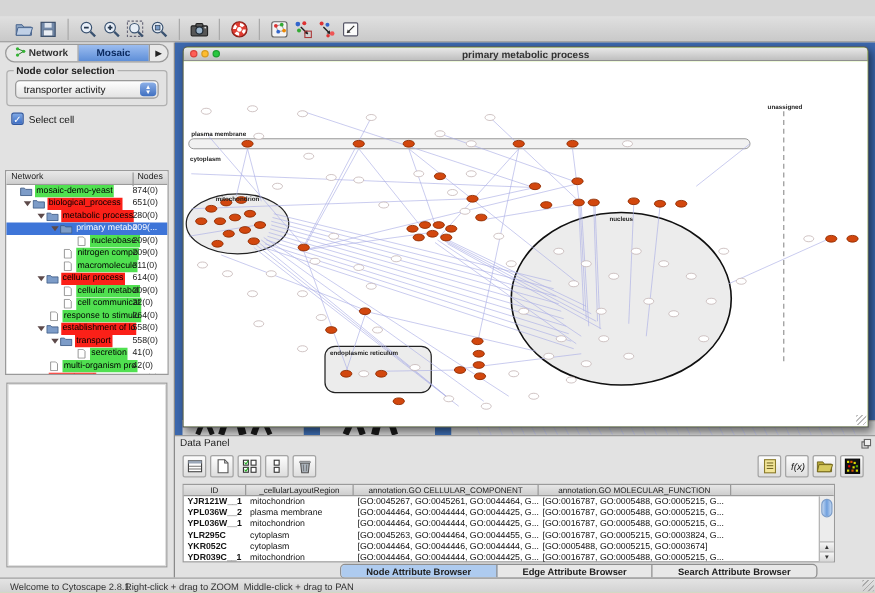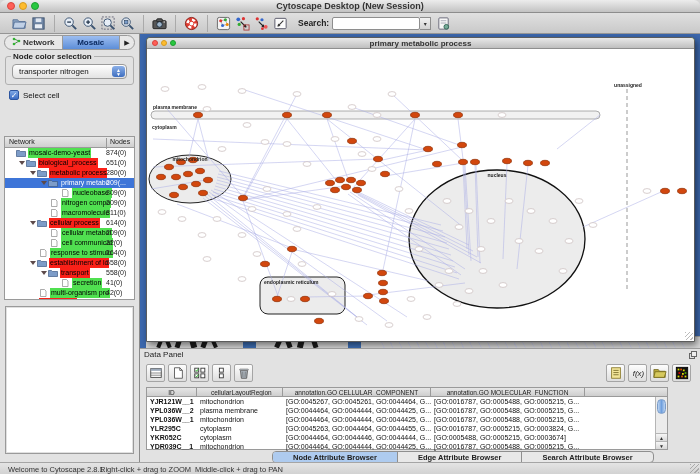--- a/index.html
+++ b/index.html
@@ -153,28 +153,20 @@
   #status-grip { position:absolute; right:1px; bottom:1px; width:9px; height:9px;
     background:repeating-linear-gradient(135deg,#aaa 0 1px,transparent 1px 3px); }
 
   svg text { font-family:"Liberation Sans", sans-serif; }
 </style>
 </head>
 <body>
 
 <div id="app">
 
-  <div id="titlebar">
-    <div class="lights">
-      <div class="light red"></div>
-      <div class="light yellow"></div>
-      <div class="light green"></div>
-    </div>
-    <div id="win-title">Cytoscape Desktop (New Session)</div>
-  </div>
 
   <div id="toolbar">
     <div id="toolbar-groups" style="display:flex;align-items:center;">
         <div class="tb-group">
           <div class="tb-btn">
             <svg viewBox="0 0 16 16">
               <path d="M1 4h5l1.5 2H14v7H1z" fill="#8fa7c4" stroke="#44618c" stroke-width="0.8"></path>
               <path d="M2.5 6.5h12.5l-2.2 6.5H1z" fill="#c0d0e6" stroke="#44618c" stroke-width="0.8"></path>
             </svg>
           </div>
@@ -269,33 +261,20 @@
           </div>
           <div class="tb-btn">
             <svg viewBox="0 0 16 16">
               <rect x="2" y="2.5" width="12" height="11" rx="1" fill="#fbfbfb" stroke="#556"></rect>
               <path d="M11 5L5 11" stroke="#333" stroke-width="1.1"></path>
               <path d="M5 11l0.4-3 2.6 2.6z" fill="#333"></path>
             </svg>
           </div>
         </div>
       </div>
-    <div id="search-area">
-      <span id="search-label">Search:</span>
-      <input id="search-input" value="" style="">
-      <div id="search-drop">▾</div>
-      <div class="tb-btn" id="search-extra">
-          <svg viewBox="0 0 16 16">
-            <rect x="3" y="2" width="10" height="12" rx="1" fill="#f6f6f6" stroke="#667"></rect>
-            <line x1="5" y1="5" x2="11" y2="5" stroke="#99a" stroke-width="0.8"></line>
-            <line x1="5" y1="7.5" x2="11" y2="7.5" stroke="#99a" stroke-width="0.8"></line>
-            <circle cx="11" cy="11.5" r="2.5" fill="#7a9" stroke="#365"></circle>
-          </svg>
-        </div>
-    </div>
   </div>
 
   <div id="control-panel">
     <div id="cp-tabs">
       <div class="cp-tab" id="tab-network">
         <span>
           <svg width="9" height="9" viewBox="0 0 9 9">
               <path d="M2 2L7 4M2 7L7 4" stroke="#2a7a2a" stroke-width="0.8" fill="none"></path>
               <circle cx="2" cy="2" r="1.3" fill="#35b335"></circle>
               <circle cx="2" cy="7" r="1.3" fill="#35b335"></circle>
@@ -305,21 +284,21 @@
         <span>Network</span>
       </div>
       <div class="cp-tab selected" id="tab-mosaic">
         <span>Mosaic</span>
       </div>
       <div class="cp-tab-arrow">▶</div>
     </div>
     <div class="groupbox">
       <div class="groupbox-title">Node color selection</div>
       <div id="color-dropdown">
-        <span>transporter nitrogen</span>
+        <span>transporter activity</span>
         <div id="dd-stepper">
             <span>▲</span>
             <span>▼</span>
           </div>
       </div>
     </div>
     <div id="select-row">
       <div id="select-check">✓</div>
       <span id="select-label">Select cell</span>
     </div>

